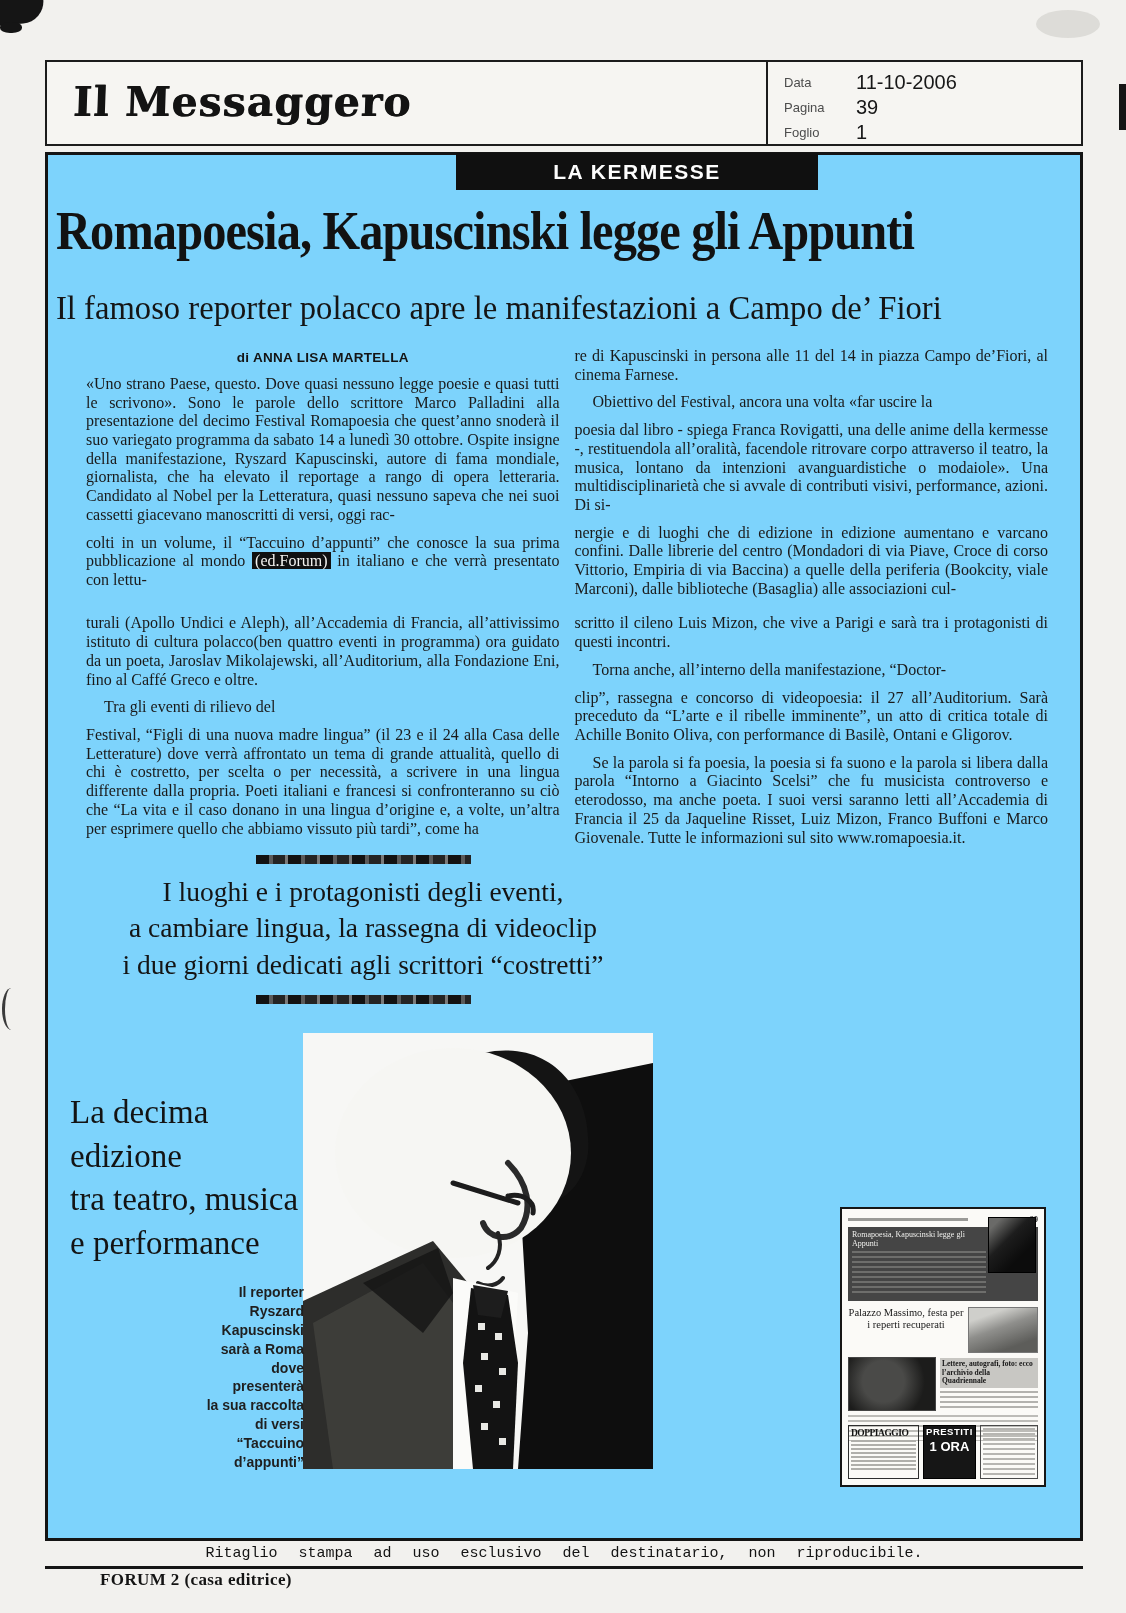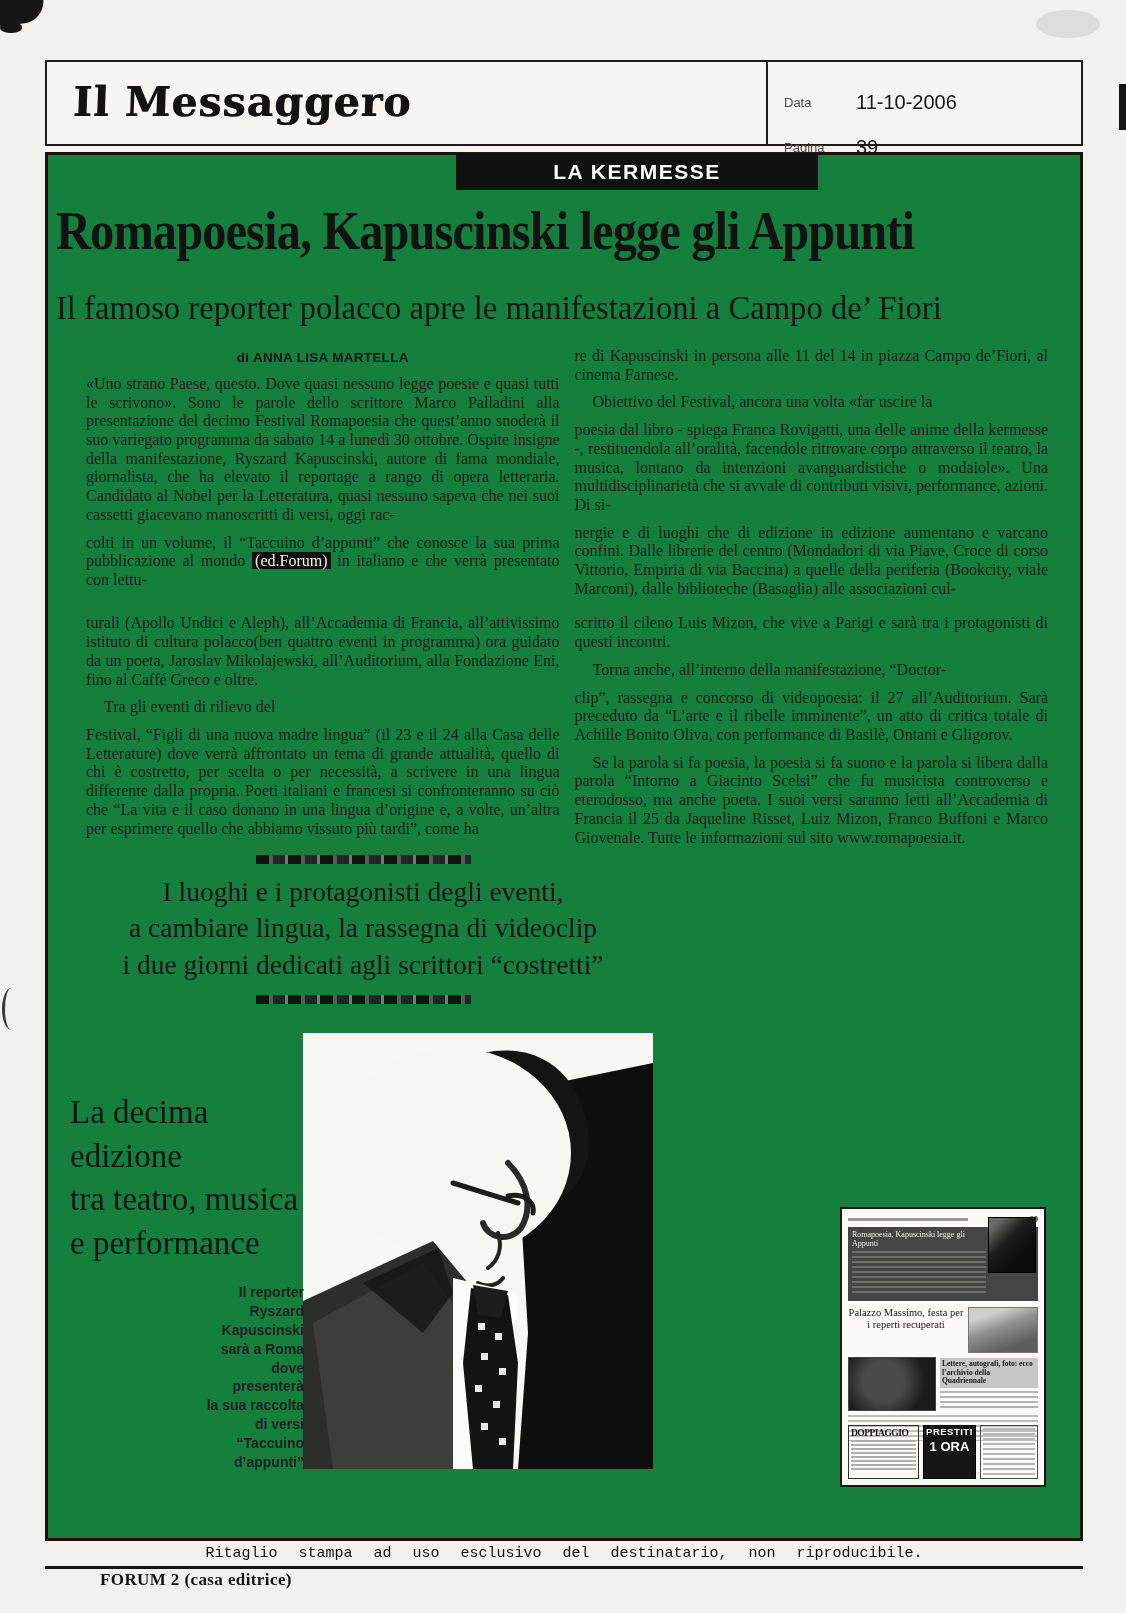--- a/index.html
+++ b/index.html
@@ -13,25 +13,25 @@
   .art-tick1{left:58px;top:700px;width:9px;height:4px;background:#2a2a2a;}
   .art-tick2{left:57px;top:748px;width:9px;height:4px;background:#2a2a2a;}
   .art-smudge{left:1036px;top:10px;width:64px;height:28px;background:#dddcd8;border-radius:50%;}
   .art-paren{left:2px;top:988px;width:14px;height:42px;background:transparent;border-left:3px solid #3a3a3a;border-radius:60% 0 0 60%/55%;}
   
   .header-box{position:absolute;left:45px;top:60px;width:1038px;height:86px;border:2px solid #1c1c1c;background:#f6f5f2;box-sizing:border-box;}
   .masthead{position:absolute;left:26px;top:16px;font-family:"DejaVu Serif",serif;font-weight:bold;
             font-size:41px;letter-spacing:1px;color:#131313;transform:skewX(-2deg);
             text-shadow:0.6px 0 #131313;}
   .header-meta{position:absolute;right:0;top:0;bottom:0;width:315px;border-left:2px solid #1c1c1c;box-sizing:border-box;padding:8px 0 0 16px;font-family:"Liberation Sans",sans-serif;}
-  .meta-row{height:25px;display:flex;align-items:center;margin-top:20px;}
+  .meta-row{height:25px;display:flex;align-items:center;}
   .meta-label{width:72px;font-size:13px;color:#4c4c4c;}
   .meta-value{font-size:20px;color:#171717;}
   
-  .frame{position:absolute;left:45px;top:152px;width:1038px;height:1389px;border:3px solid #141414;background:#15803d;box-sizing:border-box;}
+  .frame{position:absolute;left:45px;top:152px;width:1038px;height:1389px;border:3px solid #141414;background:#7dd3fc;box-sizing:border-box;}
   .kicker{position:absolute;left:408px;top:-2px;width:362px;height:37px;background:#101010;color:#fdfdfd;
           display:flex;align-items:center;justify-content:center;font-family:"Liberation Sans",sans-serif;
           font-weight:bold;font-size:21px;letter-spacing:1.5px;}
   .headline{position:absolute;left:8px;top:44px;white-space:nowrap;}
   .headline span{display:inline-block;font-size:55px;font-weight:bold;letter-spacing:-1px;color:#121212;
                  transform:scaleX(0.88);transform-origin:left center;}
   .subhead{position:absolute;left:8px;top:134px;white-space:nowrap;}
   .subhead span{display:inline-block;font-size:34px;color:#151515;transform:scaleX(0.96);transform-origin:left center;}
   
   .columns{position:absolute;left:38px;top:192px;width:962px;height:516px;display:grid;

